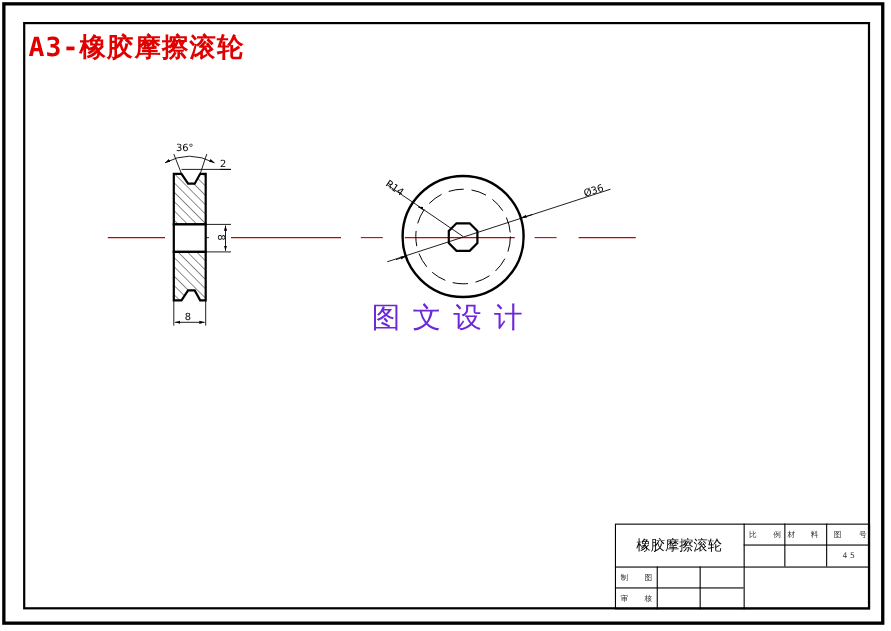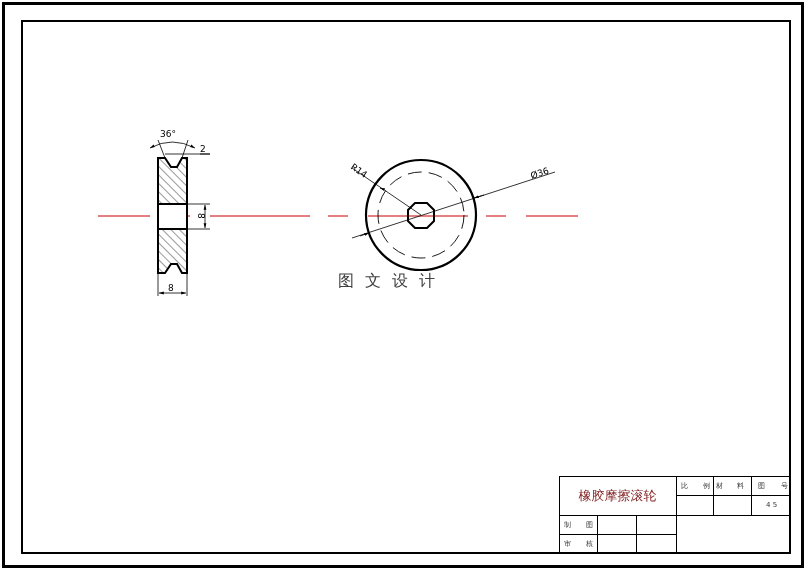--- a/index.html
+++ b/index.html
@@ -2,33 +2,34 @@
 <html><head>
 <meta charset="utf-8">
 <style>
   html, body { margin:0; padding:0; background:#ffffff; }
   body { width:810px; height:574px; position:relative; overflow:hidden; font-family:"DejaVu Sans", sans-serif; }
   .sheet { position:absolute; left:0; top:0; width:810px; height:574px; background:#fff; }
   .outer-frame { position:absolute; left:2px; top:2px; width:802px; height:566px; border:3px solid #000; box-sizing:border-box; }
   .inner-frame { position:absolute; left:21px; top:20px; width:770px; height:534px; border:2px solid #000; box-sizing:border-box; }
   .title { position:absolute; left:26px; top:27px; color:#e00000; font-family:"DejaVu Sans Mono", monospace; font-weight:bold; font-size:24px; letter-spacing:1px; white-space:nowrap; }
   svg.drawing { position:absolute; left:0; top:0; }
-  .watermark { position:absolute; left:338px; top:271px; font-family:Liberation Sans, sans-serif; font-size:16px; color:#404040; letter-spacing:11px; white-space:nowrap; }
+  .watermark { position:absolute; left:338px; top:271px; font-family:Liberation Sans, sans-serif; font-size:26px; color:#6d28d9; letter-spacing:11px; white-space:nowrap; }
   .tb { position:absolute; left:559px; top:476px; width:232px; height:78px; }
   .tb .cell { position:absolute; box-sizing:border-box; border-left:1.5px solid #000; border-top:1.5px solid #000; }
   .tb .lbl { font-size:7px; color:#333; position:absolute; white-space:nowrap; }
-  .tb .name { position:absolute; left:0; top:0; width:117px; height:39px; display:flex; align-items:center; justify-content:center; font-size:13px; color:#7f1d1d; }
+  .tb .name { position:absolute; left:0; top:0; width:117px; height:39px; display:flex; align-items:center; justify-content:center; font-size:13px; color:#000000; }
 </style>
 </head>
 <body>
 
 <div class="sheet">
   <div class="outer-frame"></div>
   <div class="inner-frame"></div>
 
+  <div class="title">A3-橡胶摩擦滚轮</div>
 
   <svg class="drawing" width="810" height="574" viewBox="0 0 810 574">
     <defs>
       <pattern id="hatch" patternUnits="userSpaceOnUse" width="6" height="6" patternTransform="rotate(-45)">
         <line x1="0" y1="0" x2="0" y2="6" stroke="#000" stroke-width="0.8"></line>
       </pattern>
       <marker id="arr" viewBox="0 0 10 10" refX="10" refY="5" markerWidth="6" markerHeight="6" orient="auto-start-reverse">
         <path d="M0,2 L10,5 L0,8 z" fill="#000"></path>
       </marker>
     </defs>

